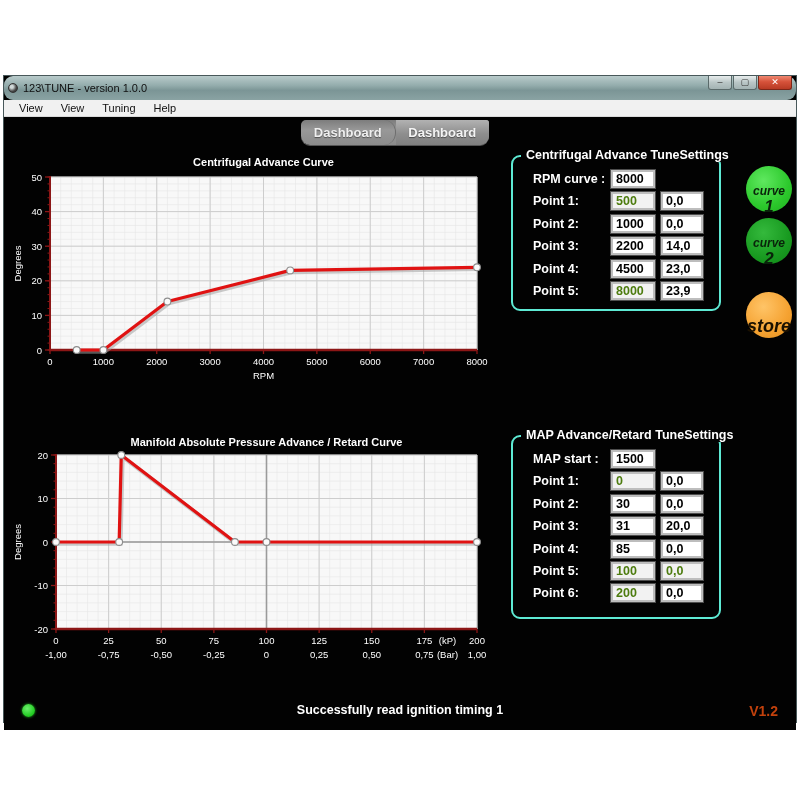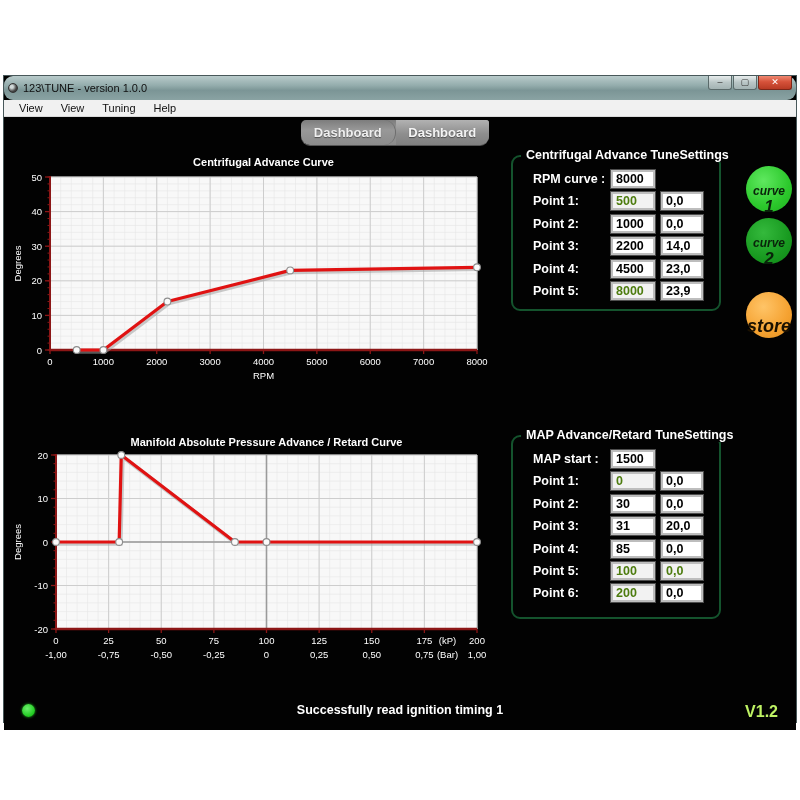--- a/index.html
+++ b/index.html
@@ -41,21 +41,21 @@
   .tab.first { border-right:1px solid #6e6e6e;border-radius:12px; }
   .tab.active { background:linear-gradient(180deg,#b2b2b2,#8e8e8e 55%,#808080); color:#f4f4f4; }
 
   
   svg.chart { position:absolute; left:5px; }
   #chart1 { top:35px; }
   #chart2 { top:315px; }
   svg text { font-family:"Liberation Sans", sans-serif; }
 
   
-  .panel { position:absolute; left:507px; width:210px; border:2px solid #14532d; border-radius:9px; }
+  .panel { position:absolute; left:507px; width:210px; border:2px solid #5eead4; border-radius:9px; }
   #panel1 { top:38px;  height:156px; }
   #panel2 { top:318px; height:184px; }
   .panel-title { position:absolute; top:-9px; left:8px; background:#020202; padding:0 5px;
     font-size:12.5px; font-weight:bold; color:#fff; white-space:nowrap; }
   .prow { position:absolute; left:0; width:100%; height:18px; }
   .prow-label { position:absolute; left:20px; top:2px; font-size:12.5px; font-weight:bold; color:#fff; }
   .pinput { position:absolute; top:0; height:18px; background:#fff; color:#000;
     font-family:"Liberation Sans", sans-serif; font-size:12.5px; font-weight:bold;
     border:2px solid #bdbdbd; box-shadow:0 0 0 1px #4d4d4d; padding:0 3px; }
   .pinput.col1 { left:98px;  width:44px; }
@@ -71,21 +71,21 @@
   #btn-store  { top:175px; background:radial-gradient(circle at 38% 32%, #ffc467, #f5a231 60%, #e08f1f); color:#1a1000; }
   .roundbtn .l1 { font-size:12px;margin-top:21px; }
   .roundbtn .l2 { font-size:17px; margin-top:1px; }
   #btn-store .l1 { font-size:18px; }
 
   
   .status-dot { position:absolute; left:18px; top:587px; width:13px; height:13px; border-radius:50%;
     background:radial-gradient(circle at 40% 35%, #6cf06c, #22cc22 65%, #149914); box-shadow:0 0 3px #1db51d; }
   .status-msg { position:absolute; left:0; top:586px; width:100%; text-align:center;
     font-size:12.5px; font-weight:bold; color:#fff; }
-  .status-ver { position:absolute; right:18px; top:586px; font-size:16px; font-weight:bold; color:#bef264; }
+  .status-ver { position:absolute; right:18px; top:586px; font-size:14px; font-weight:bold; color:#c2410c; }
 </style>
 </head>
 <body>
 
 <div class="window">
 
   <div class="titlebar">
     <div class="app-icon"></div>
     <div class="title-text">123\TUNE - version 1.0.0</div>
     <div class="winbtns">

